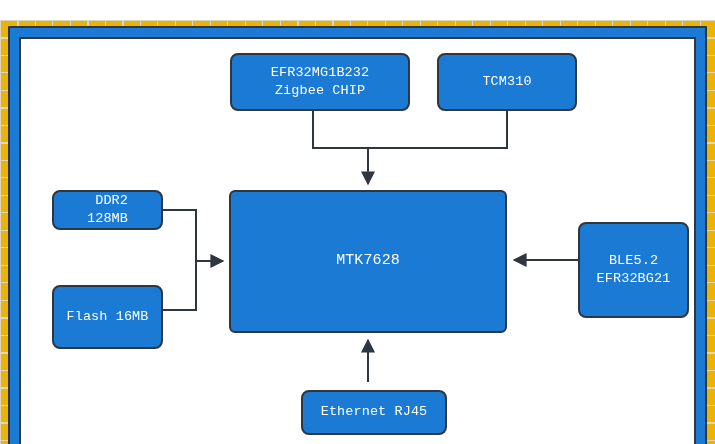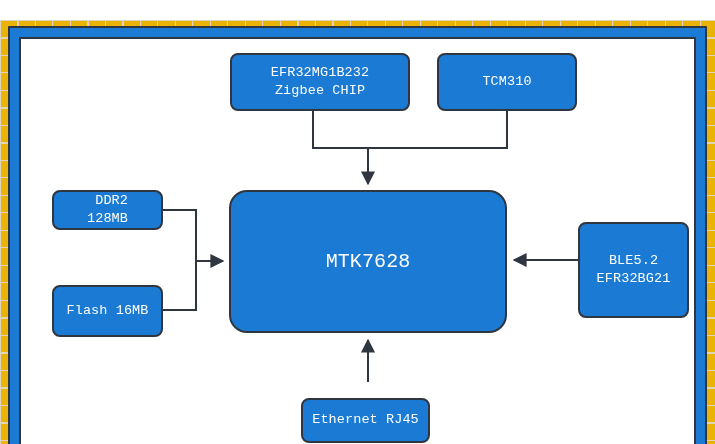--- a/index.html
+++ b/index.html
@@ -66,22 +66,22 @@
     display: flex;
     align-items: center;
     justify-content: center;
     text-align: center;
     font-size: 13.5px;
     line-height: 1.35;
     letter-spacing: 0.1px;
     white-space: pre-line;
   }
   .block.big {
-    border-radius: 18px;
-    font-size: 20px;
+    border-radius: 6px;
+    font-size: 15px;
   }
 </style>
 </head>
 <body>
 
 <div id="canvas">
 
   <div id="grid"></div>
 
   <div id="enclosure">
@@ -107,22 +107,22 @@
   </svg>
 
   <div class="block" style="left:230px; top:33px; width:180px; height:58px;">EFR32MG1B232
 Zigbee CHIP</div>
 
   <div class="block" style="left:437px; top:33px; width:140px; height:58px;">TCM310</div>
 
   <div class="block" style="left:52px; top:170px; width:111px; height:40px;text-align:right;">DDR2
 128MB</div>
 
-  <div class="block" style="left:52px; top:265px; width:111px; height:52px;">Flash 16MB</div>
+  <div class="block" style="left:52px; top:265px; width:111px; height:64px;">Flash 16MB</div>
 
   <div class="block big" style="left:229px; top:170px; width:278px; height:143px;">MTK7628</div>
 
   <div class="block" style="left:578px; top:202px; width:111px; height:96px;">BLE5.2
 EFR32BG21</div>
 
-  <div class="block" style="left:301px; top:378px; width:129px; height:45px;">Ethernet RJ45</div>
+  <div class="block" style="left:301px; top:370px; width:146px; height:45px;">Ethernet RJ45</div>
 
 </div>
 
 </body></html>

